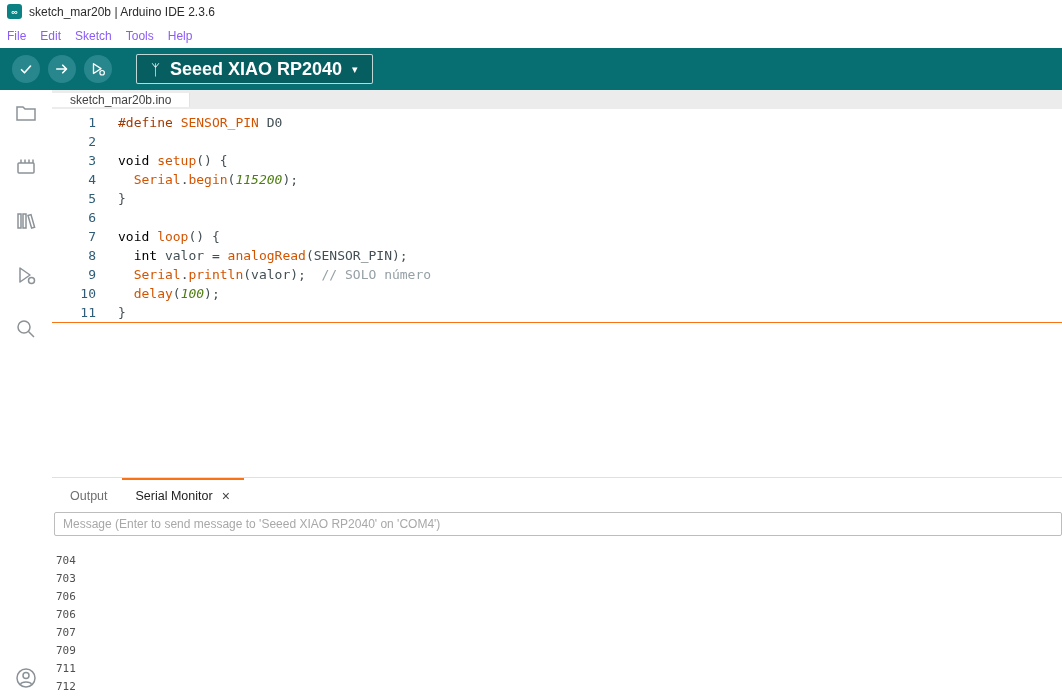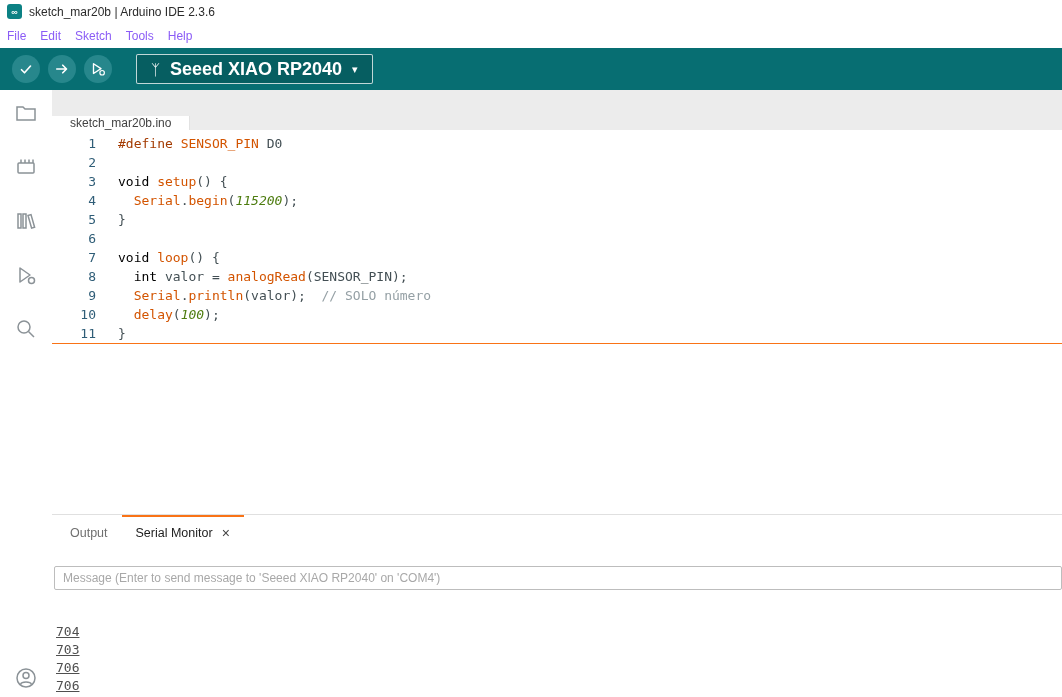--- a/index.html
+++ b/index.html
@@ -28,46 +28,46 @@
   
   .main-row { flex:1; display:flex; min-height:0; }
   .sidebar { width:52px; flex:0 0 auto; display:flex; flex-direction:column; align-items:center; padding-top:10px; gap:28px; }
   .side-icon { width:26px; height:26px; display:flex; align-items:center; justify-content:center; cursor:pointer; }
   .side-icon svg { stroke:#8b9297; fill:none; stroke-width:1.5; }
   .side-account { margin-top:auto; margin-bottom:6px; }
 
   .content { flex:1; display:flex; flex-direction:column; min-width:0; }
 
   
-  .tabbar { height:40px; background:#ececec; display:flex; align-items:flex-end; flex:0 0 auto; }
+  .tabbar { height:19px; background:#ececec; display:flex; align-items:center; flex:0 0 auto; }
   .editor-tab { background:#fff; padding:0 18px; display:flex; align-items:center; font-size:12px; color:#424242; border-right:1px solid #e2e2e2; cursor:pointer; }
 
   
   .editor { flex:1; background:#fff; overflow:hidden; padding-top:4px; }
   .code-row { display:flex; height:19px; line-height:19px; font-family:"DejaVu Sans Mono", monospace; font-size:13px; cursor:text; }
   .code-row.active { border-bottom:1px solid #f97316; height:20px; }
   .gutter { width:44px; flex:0 0 auto; text-align:right; color:#2f5d77; user-select:none; }
   .code { padding-left:22px; white-space:pre; color:#434f54; }
   .tok-p  { color:#434f54; }
   .tok-k  { color:#000000; }
   .tok-f  { color:#d35400; }
   .tok-pp { color:#a33a00; }
   .tok-n  { color:#4d7c0f;font-style:italic; }
   .tok-c  { color:#95a0a5; }
 
   
-  .bottom-panel { height:183px; flex:0 0 auto; border-top:1px solid #e0e0e0; display:flex; flex-direction:column;gap:17px; }
+  .bottom-panel { height:220px; flex:0 0 auto; border-top:1px solid #e0e0e0; display:flex; flex-direction:column; }
   .panel-tabs { height:33px; flex:0 0 auto; display:flex; align-items:stretch; padding-left:4px; }
   .panel-tab { display:flex; align-items:center; gap:9px; padding:0 14px; font-size:12.5px; color:#6f6f6f; cursor:pointer; border-top:2px solid transparent; }
   .panel-tab.active { color:#1d1d1d; border-top:2px solid #f97316; }
   .panel-tab .close { font-size:14px; color:#444; line-height:1; cursor:pointer; }
   .serial-input-wrap { padding:1px 0 0 2px; flex:0 0 auto; }
   .serial-input { width:100%; height:24px; border:1px solid #bdbdbd; border-radius:2px; padding:0 8px; font-size:12px; color:#333; outline:none; font-family:"Liberation Sans", sans-serif; }
   .serial-input::placeholder { color:#a8a8a8; }
-  .serial-output { flex:1; overflow:auto; padding:16px 0 0 4px; font-family:"DejaVu Sans Mono", monospace; font-size:13px; color:#4f4f4f;text-decoration:underline; }
+  .serial-output { flex:1; overflow:auto; padding:16px 0 0 4px; font-family:"DejaVu Sans Mono", monospace; font-size:11px; color:#4f4f4f; }
   .serial-line { height:18px; line-height:18px; white-space:pre; }
 </style>
 </head>
 <body>
 
 <div class="window">
 
   <div class="titlebar">
     <div class="app-logo">∞</div>
     <div class="title-text">sketch_mar20b | Arduino IDE 2.3.6</div>

